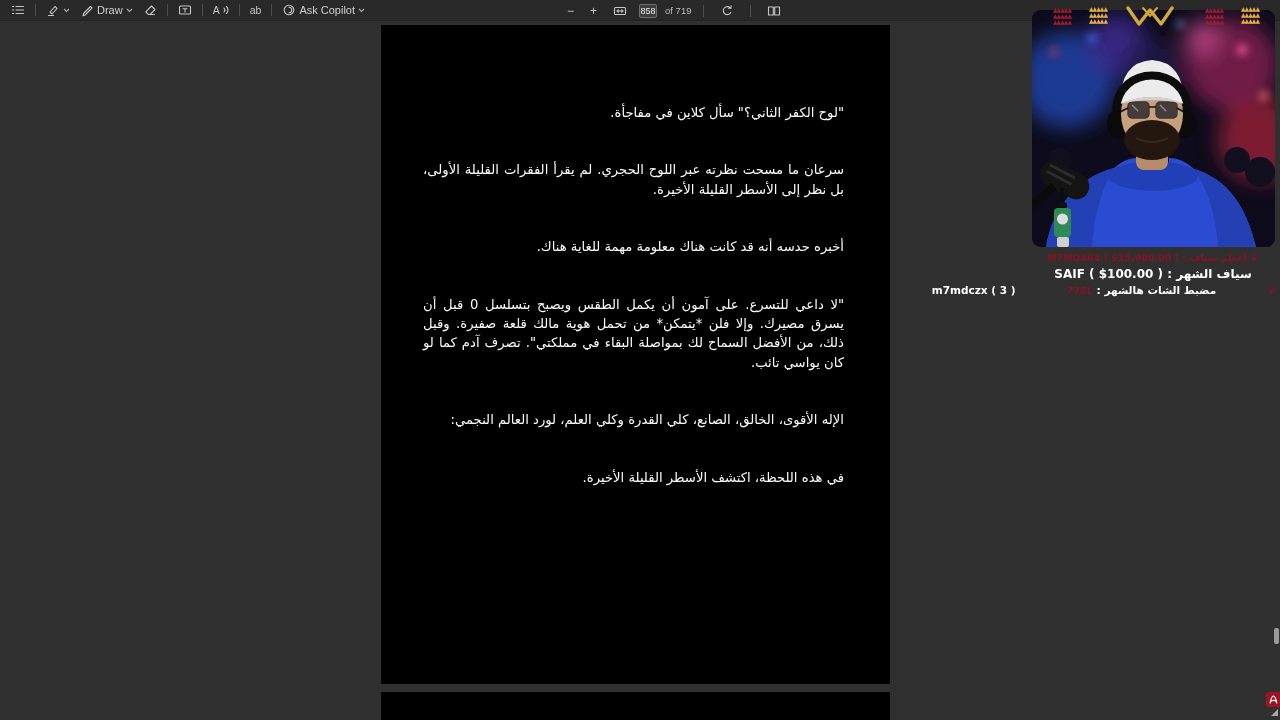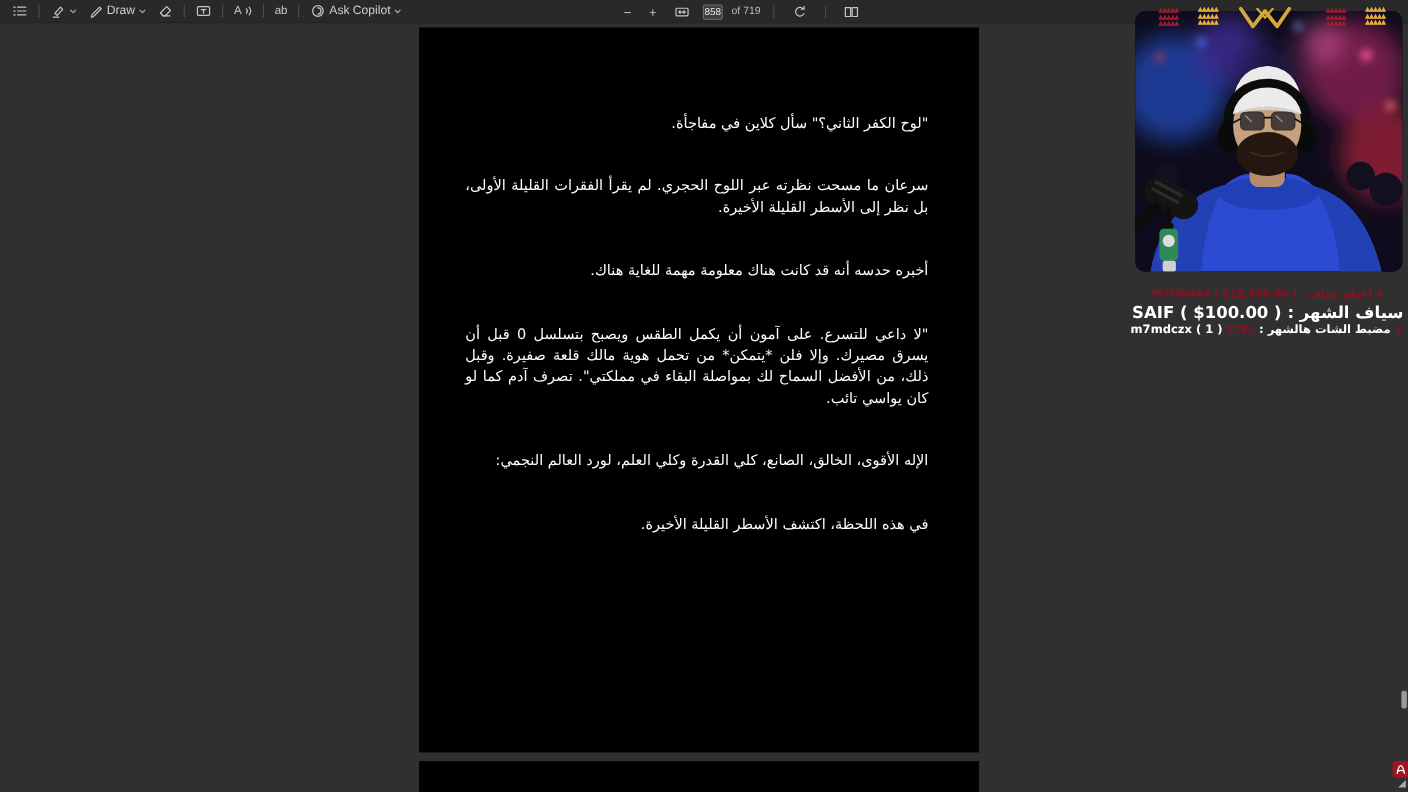--- a/index.html
+++ b/index.html
@@ -51,29 +51,29 @@
   .pennant { position:absolute; z-index:8; text-align:center; font-family:"DejaVu Sans",sans-serif;
              font-size:6px; line-height:6px; letter-spacing:-1px; }
   .pennant span { display:block; }
   .pennant.red { color:#a31b2f; }
   .pennant.yellow { color:#e6b13c; }
   .wlogo { position:absolute; z-index:8; }
   .watermark { position:absolute; z-index:9; color:#e8e8e8; font-size:8px; letter-spacing:.3px;margin-left:40px; }
 
   
   .stats {
-    position:absolute; left:1030px; top:259px; width:246px; z-index:6;
+    position:absolute; left:1030px; top:249px; width:246px; z-index:6;
     direction:rtl; text-align:center; font-family:"DejaVu Sans",sans-serif; font-weight:bold;
   }
   .s-line { white-space:nowrap; }
   .s-red  { color:#8c1120; font-size:9.5px; line-height:17px; height:17px; }
-  .s-white{ color:#ffffff; font-size:15px;  line-height:17px; height:17px; }
+  .s-white{ color:#ffffff; font-size:12px;  line-height:17px; height:17px; }
   .s-mix  { font-size:9.5px; line-height:15px; height:15px; }
   .s-mix .w { color:#ffffff; font-size:10.5px; }
-  .s-mix .r { color:#8c1120; }
+  .s-mix .r { color:#8c1120;margin-left:48px; }
 
   
   .scroll-thumb { position:absolute; left:1274px; top:628px; width:5px; height:16px;
                   background:#9a9a9a; border-radius:2px; z-index:4; }
   .acrobat {
     position:absolute; left:1266px; top:692px; width:15px; height:15px;
     background:#9d1522; border-radius:3px; z-index:6;
     display:flex; align-items:center; justify-content:center;
   }
   .corner-tri {
@@ -301,21 +301,21 @@
       <span>▲▲▲▲▲</span>
       <span>▲▲▲▲▲</span>
   </div>
   <div class="watermark" style="left:1257px; top:22px;">bat</div>
 
   <div class="stats">
     <div class="s-line s-red"><span>♛</span> <span>أعظم سياف : M7MD464 ( $15,980.00 )</span></div>
     <div class="s-line s-white">سياف الشهر : SAIF ( $100.00 )</div>
     <div class="s-line s-mix">
       <span class="r">♛</span>
-      <span class="w">مضبط الشات هالشهر : m7mdczx ( 1 )</span>
+      <span class="w">مضبط الشات هالشهر : m7mdczx ( 3 )</span>
       <span class="r">77SL</span>
     </div>
   </div>
 
   <div class="scroll-thumb"></div>
   <div class="acrobat">
     <svg width="11" height="11" viewBox="0 0 11 11">
       <path d="M2.2 9 C3 4.5 4.5 2 5.5 2 C6.8 2 7.8 4.5 8.8 9 M2.8 7.2 C4.6 6.2 6.8 6.2 8.4 7.4" stroke="#fff" stroke-width="1.2" fill="none" stroke-linecap="round"></path>
     </svg>
   </div>

